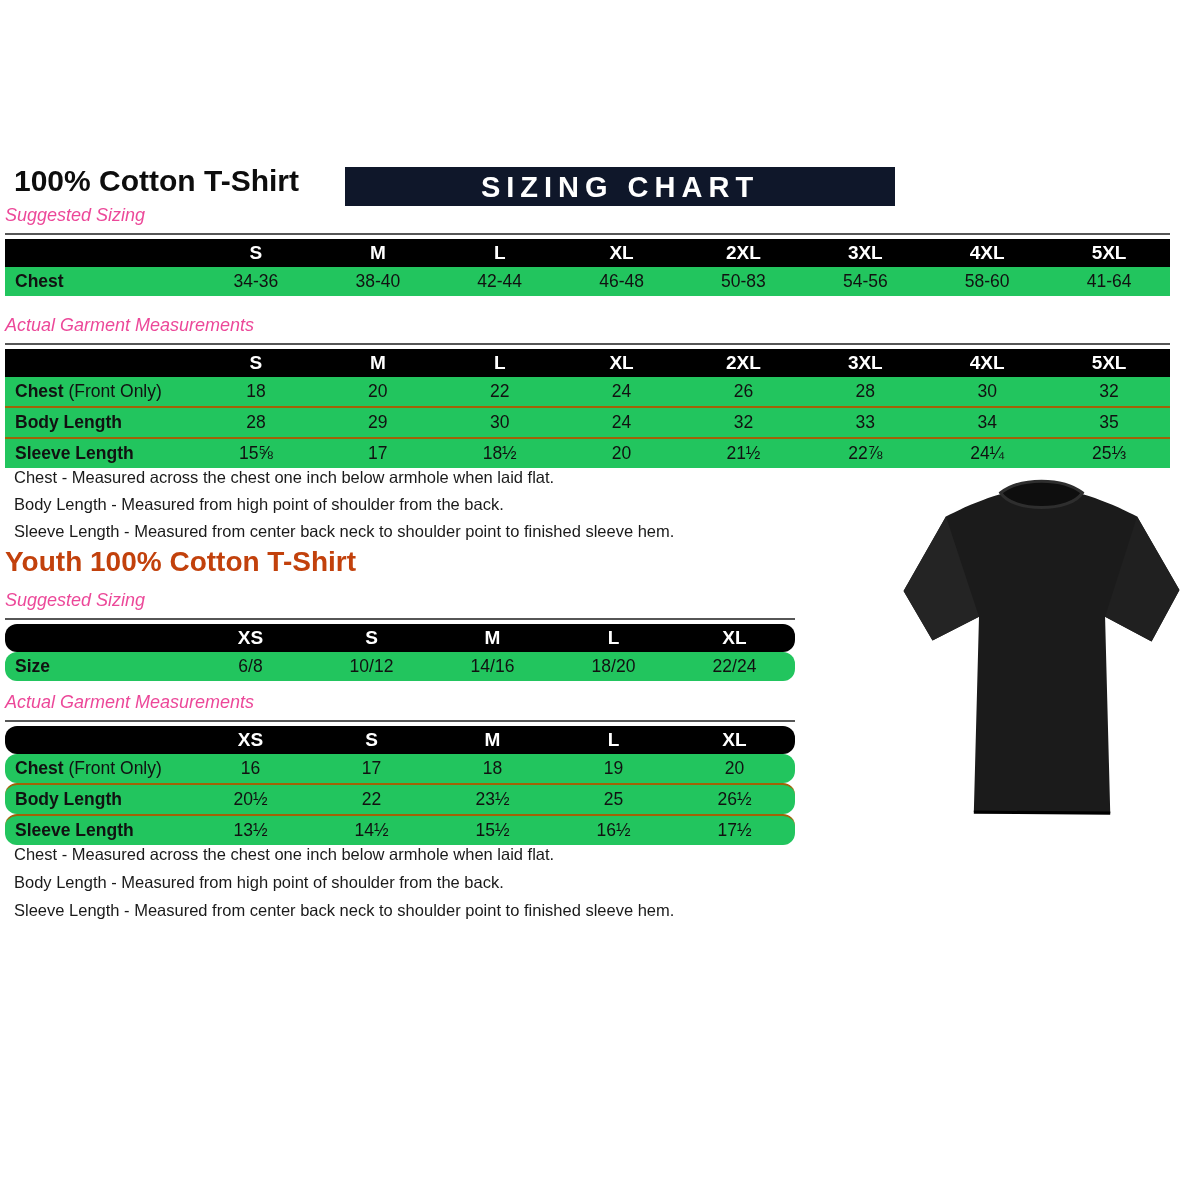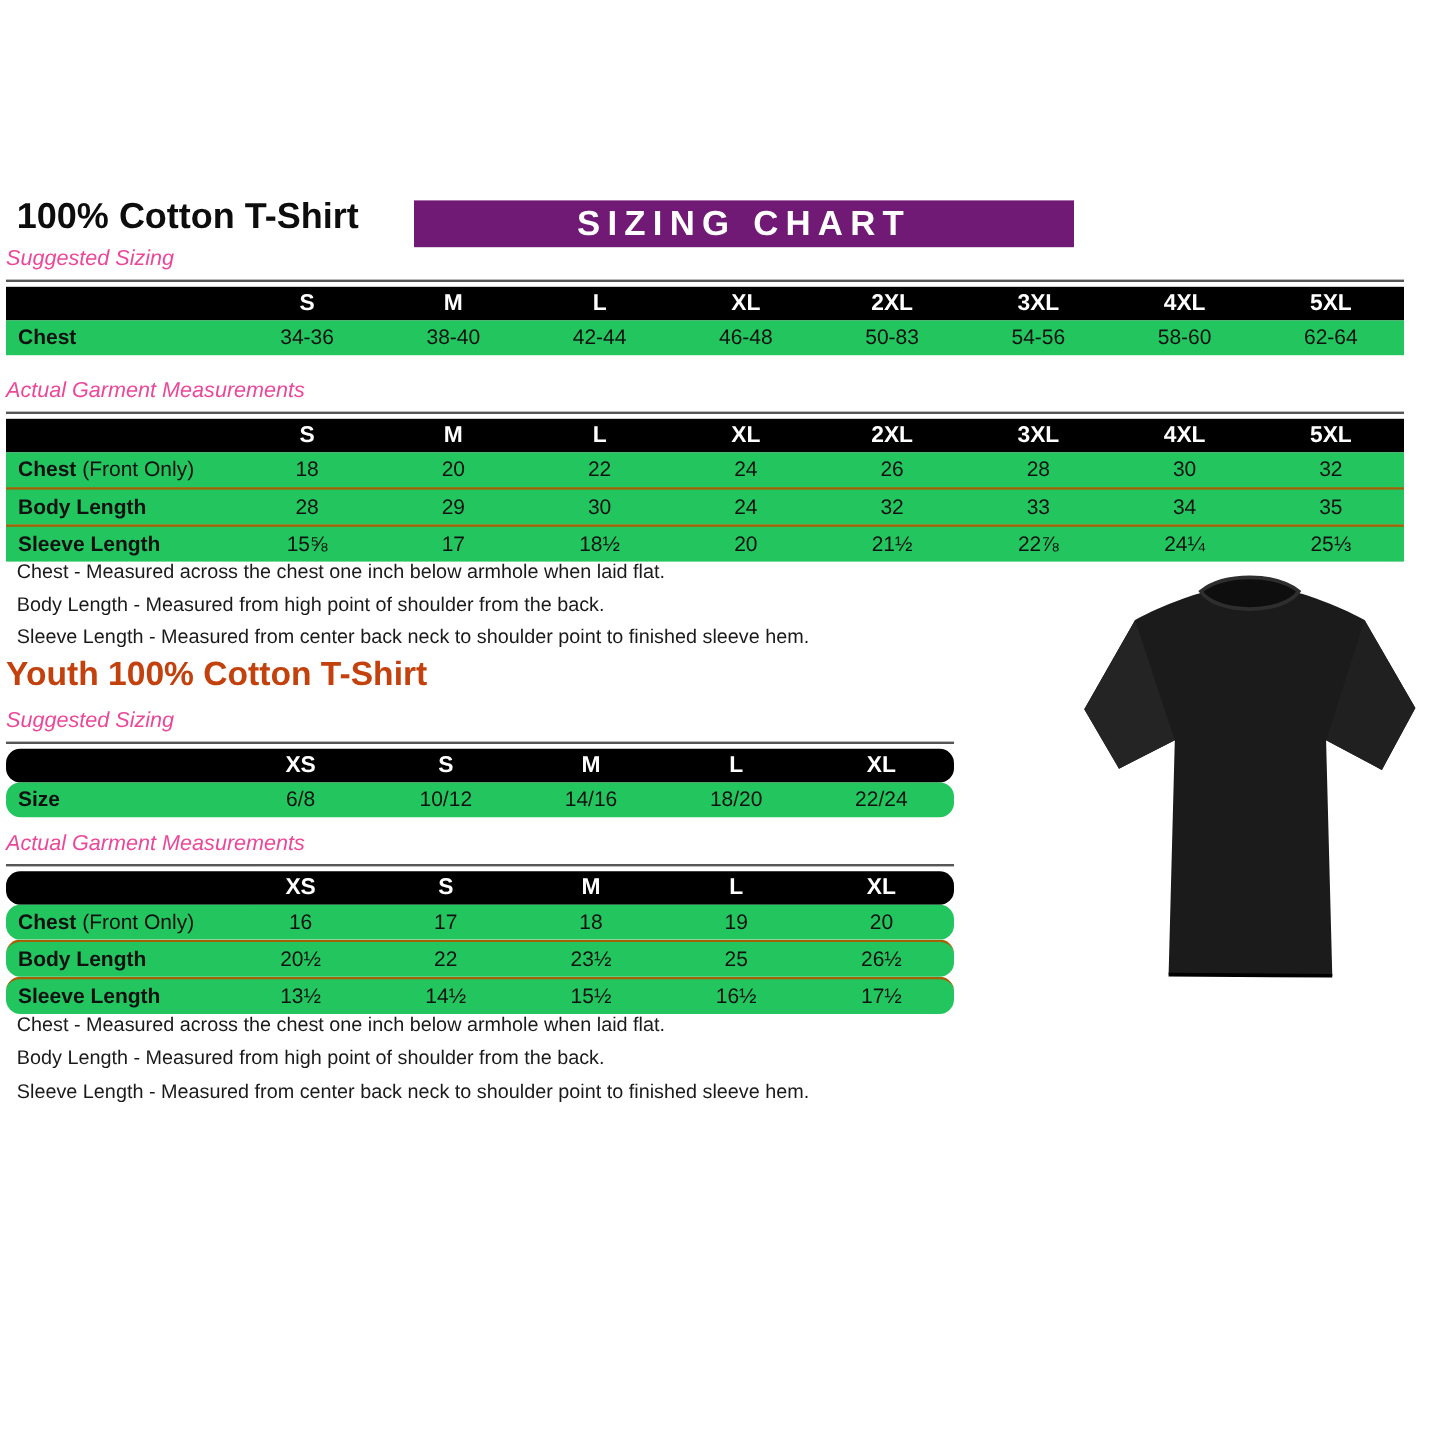--- a/index.html
+++ b/index.html
@@ -6,21 +6,21 @@
   #canvas {
     position:relative; width:1200px; height:1200px; background:#ffffff;
     font-family:"Liberation Sans", sans-serif; color:#111; overflow:hidden;
   }
   .main-title {
     position:absolute; left:14px; top:164px; font-size:30px; font-weight:600;
     color:#0d0d0d; white-space:nowrap;
   }
   .chart-banner {
     position:absolute; left:345px; top:167px; width:550px; height:39px;
-    background:#701a75; color:#fff; font-weight:700; font-size:29px;
+    background:#0f172a; color:#fff; font-weight:700; font-size:29px;
     letter-spacing:6px; text-align:center; line-height:40px; white-space:nowrap;
   }
   .sizing-section { position:absolute; }
   .section-label {
     display:block; font-size:18px; color:#ec4899; padding-bottom:7px;
     border-bottom:2px solid #565656; width:100%;font-style:italic;
   }
   .thead {
     display:grid; background:#000; height:28px; align-items:center; margin-top:4px;
   }
@@ -67,21 +67,21 @@
     </div>
     <div class="trow">
       <div class="rlabel">Chest</div>
       <div class="td">34-36</div>
       <div class="td">38-40</div>
       <div class="td">42-44</div>
       <div class="td">46-48</div>
       <div class="td">50-83</div>
       <div class="td">54-56</div>
       <div class="td">58-60</div>
-      <div class="td">62-64</div>
+      <div class="td">41-64</div>
     </div>
   </div>
 
   <div class="sizing-section adult" style="left:5px; top:315px; width:1165px;">
     <span class="section-label">Actual Garment Measurements</span>
     <div class="thead">
       <div class="th"></div>
       <div class="th">S</div>
       <div class="th">M</div>
       <div class="th">L</div>

